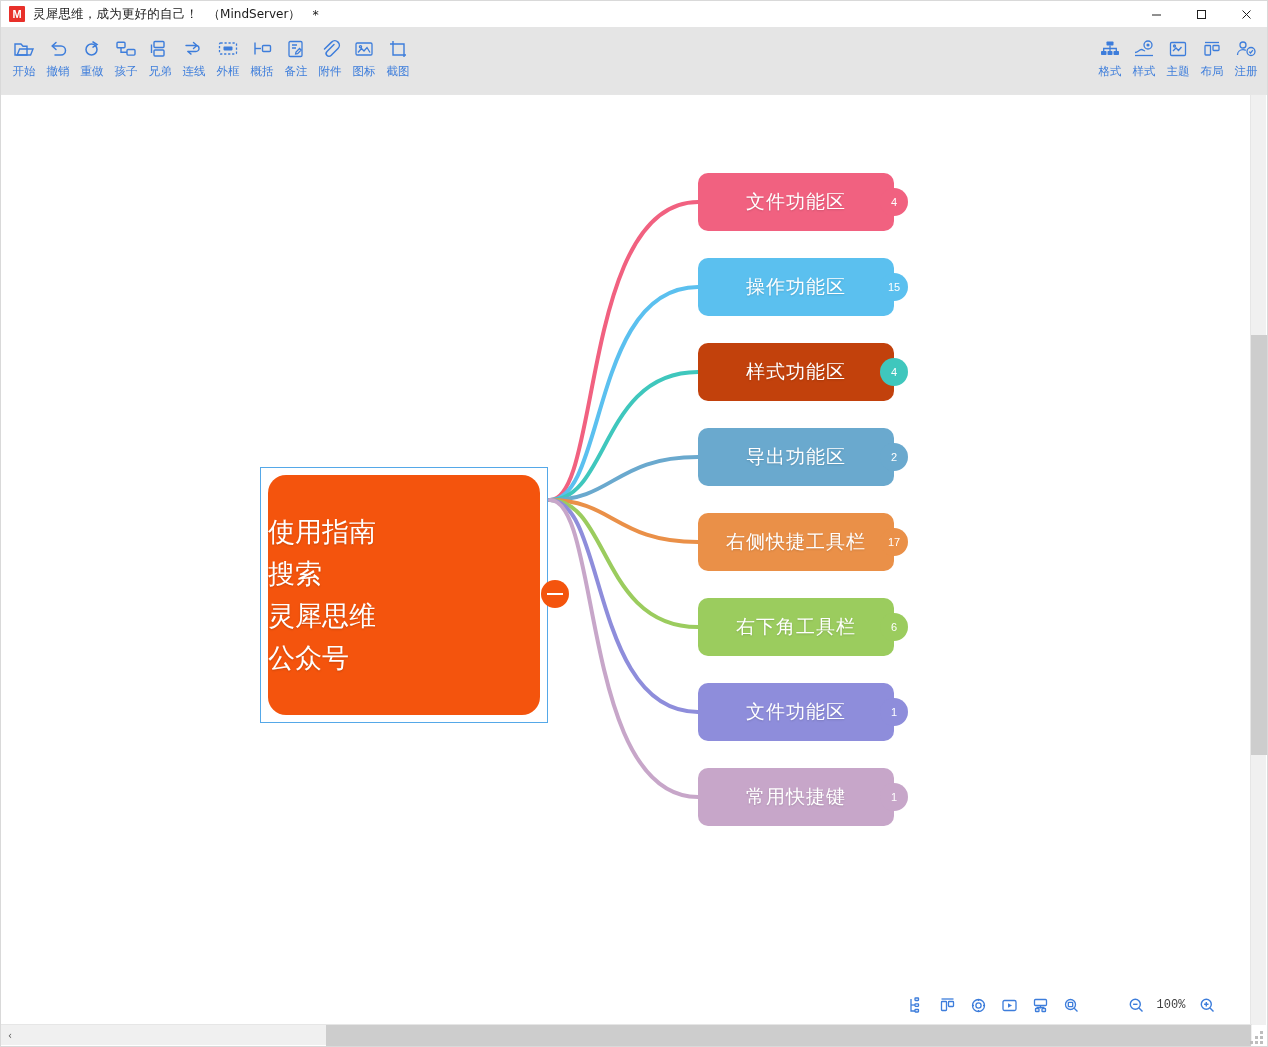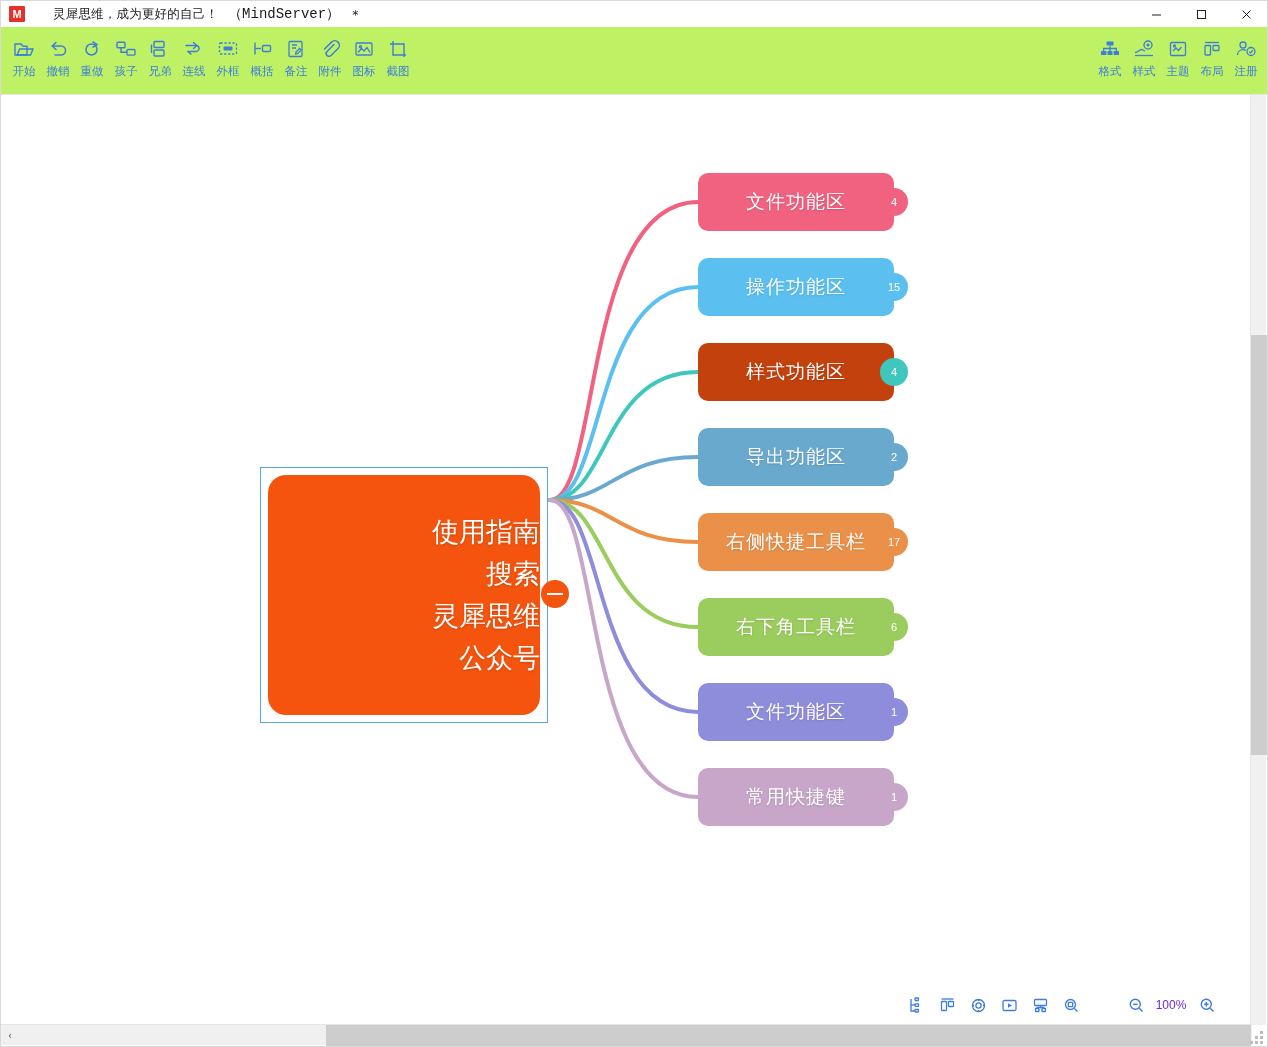--- a/index.html
+++ b/index.html
@@ -31,40 +31,39 @@
     color: #ffffff;
     font-size: 11px; font-weight: bold;
     display: flex; align-items: center; justify-content: center;
     border-radius: 1px;
     font-family: "Liberation Sans", sans-serif;
   }
   .title-text {
     font-size: 12.5px; color: #1a1a1a;
     white-space: nowrap;
     letter-spacing: 0.2px;
-    margin-left: 20px;
-  }
-  .title-sub { margin-left: 10px; font-size: 14px; color: #1a1a1a; font-family: Liberation Mono, monospace; }
+  }
+  .title-sub { margin-left: 10px; font-size: 12px; color: #1a1a1a; }
   .title-star { margin-left: 12px; font-size: 12.5px; color: #1a1a1a; }
   .wincontrols {
     position: absolute; right: 0; top: 0;
     height: 26px; display: flex;
   }
   .wcbtn {
     width: 45px; height: 26px;
     display: flex; align-items: center; justify-content: center;
     font-size: 13px; color: #202020;
     cursor: default;
   }
 
   
   .ribbon {
     position: absolute; left: 0; top: 26px;
     width: 1268px; height: 68px;
-    background: #bef264;
+    background: #e5e5e5;
     border-bottom: 1px solid #e6e6e6;
   }
   .tool-group { position: absolute; top: 6px; display: flex; }
   .tool-group.left { left: 6px; }
   .tool-group.right { right: 6px; justify-content: center; }
   .tool {
     width: 34px;
     display: flex; flex-direction: column; align-items: center;
     padding-top: 4px;
     cursor: default;
@@ -101,21 +100,21 @@
     border: 1px solid #55a8e8;
     background: transparent;
   }
   .central {
     position: absolute;
     left: 267px; top: 380px;
     width: 272px; height: 240px;
     background: #f4540d;
     border-radius: 18px;
     display: flex; flex-direction: column;
-    align-items: flex-end; justify-content: center;
+    align-items: flex-start; justify-content: center;
     color: #ffffff;
     font-size: 27px;
     line-height: 42px;
     text-shadow: 0 1px 2px rgba(0,0,0,0.18);
   }
   .central .line { white-space: nowrap; }
 
   .collapse-btn {
     position: absolute;
     left: 540px; top: 485px;
@@ -167,22 +166,22 @@
     width: 30px; height: 26px;
     display: flex; align-items: center; justify-content: center;
     margin-left: 1px;
     cursor: default;
   }
   .zoomgroup {
     display: flex; align-items: center;
     margin-left: 34px;
   }
   .zoomlevel {
-    font-size: 12px; color: #6d28d9;
-    font-family: Liberation Sans, sans-serif;
+    font-size: 12px; color: #404040;
+    font-family: Liberation Mono, monospace;
     min-width: 40px; text-align: center;
   }
 
   
   .vscroll {
     position: absolute;
     right: 1px; top: 94px;
     width: 16px; height: 930px;
     background: #f0f0f0;
     border-left: 1px solid #e6e6e6;

